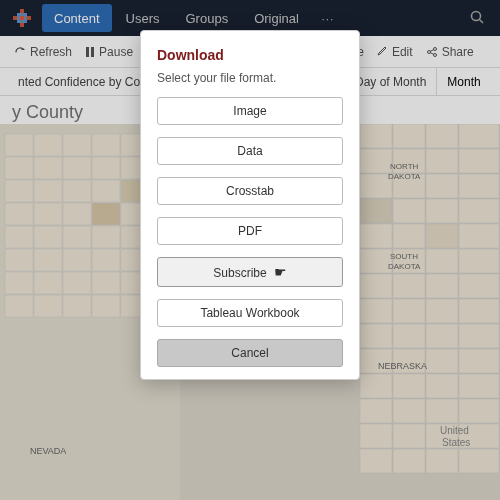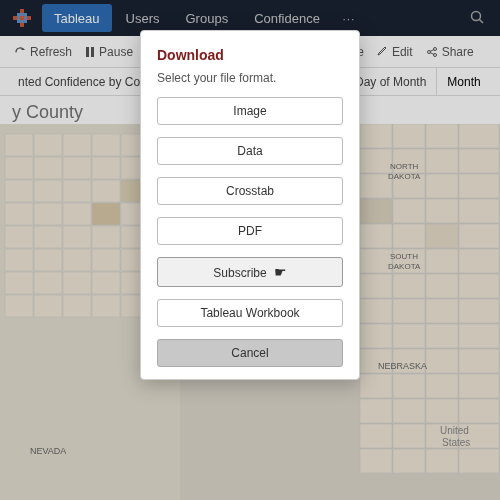--- a/index.html
+++ b/index.html
@@ -212,30 +212,30 @@
       <rect x="9" y="2" width="4" height="18" fill="#e05c3a" opacity="0.9"></rect>
       <rect x="2" y="9" width="18" height="4" fill="#e05c3a" opacity="0.9"></rect>
       <rect x="6" y="6" width="3" height="10" fill="#5b9bd5" opacity="0.8"></rect>
       <rect x="13" y="6" width="3" height="10" fill="#5b9bd5" opacity="0.8"></rect>
       <rect x="6" y="6" width="10" height="3" fill="#5b9bd5" opacity="0.8"></rect>
       <rect x="6" y="13" width="10" height="3" fill="#5b9bd5" opacity="0.8"></rect>
     </svg>
   </div>
 
   <div class="nav-item active">
-    <span>Tableau</span>
+    <span>Content</span>
   </div>
   <div class="nav-item">
     <span>Users</span>
   </div>
   <div class="nav-item">
     <span>Groups</span>
   </div>
   <div class="nav-item">
-    <span>Confidence</span>
+    <span>Original</span>
   </div>
   <div class="nav-dots">···</div>
   <div class="nav-search">
     <svg width="14" height="14" viewBox="0 0 14 14" fill="none">
       <circle cx="6" cy="6" r="4.5" stroke="#aaa" stroke-width="1.5"></circle>
       <line x1="9.5" y1="9.5" x2="13" y2="13" stroke="#aaa" stroke-width="1.5"></line>
     </svg>
   </div>
 </div>
 

